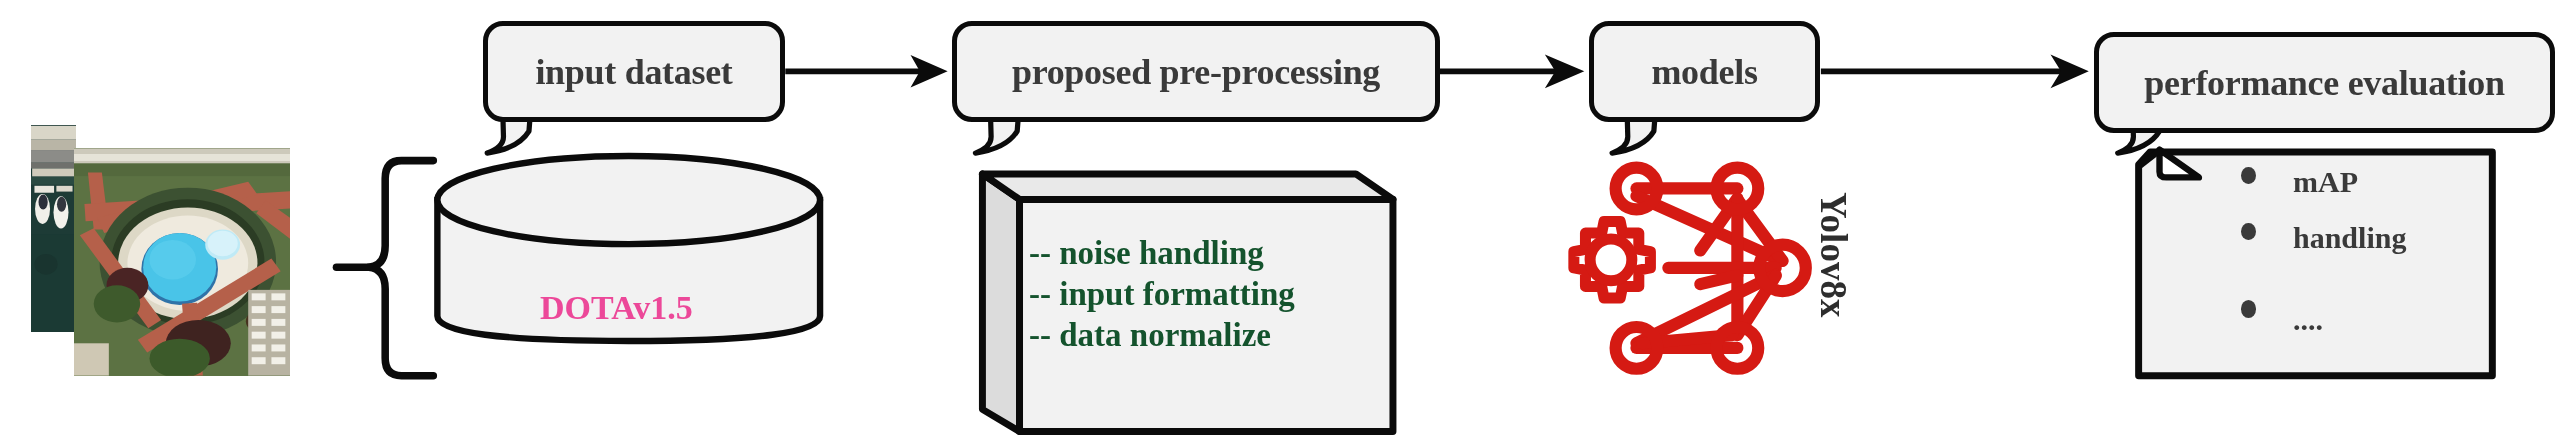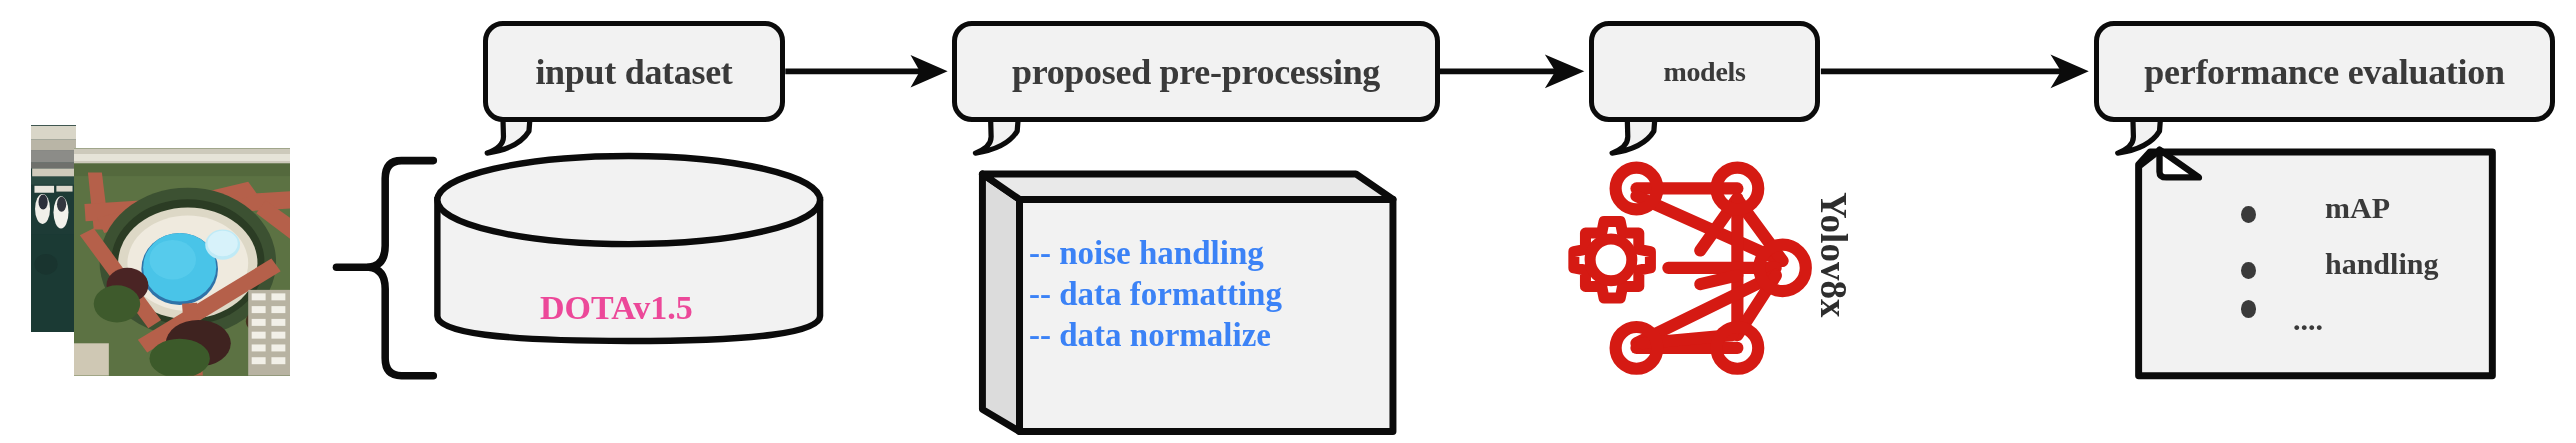--- a/index.html
+++ b/index.html
@@ -15,28 +15,28 @@
           display:flex;align-items:center;justify-content:center;
           color:#3a3a3a;font-weight:700;letter-spacing:-0.3px;
           white-space:nowrap;z-index:6;}
   .bubble span{display:block;line-height:1;}
 
   
   .cyl-label{position:absolute;color:#ec4899;font-weight:700;
              font-size:34px;letter-spacing:0px;z-index:5;white-space:nowrap;}
 
   
-  .boxlist{position:absolute;z-index:5;color:#3b82f6;font-weight:700;
+  .boxlist{position:absolute;z-index:5;color:#14532d;font-weight:700;
            font-size:33px;line-height:1.24;white-space:nowrap;}
   .boxlist div{margin:0;padding:0;}
 
   
   .notelist{position:absolute;z-index:5;color:#3a3a3a;font-weight:700;
             font-size:30px;line-height:1.0;white-space:nowrap;}
-  .notelist .row{display:flex;align-items:flex-end;height:56px;gap:32px;}
+  .notelist .row{display:flex;align-items:flex-start;height:56px;}
   .notelist .bul{width:15px;height:17.4px;border-radius:50%;
                  background:#3a3a3a;margin-right:37px;flex:none;}
   .notelist .rowdots{display:flex;align-items:flex-end;height:56px;}
   .notelist .rowdots .bul{margin-bottom:17.4px;}
 
   
   .vlabel{position:absolute;z-index:6;color:#2e2e2e;font-weight:700;
           font-size:37px;white-space:nowrap;
           transform:rotate(90deg);transform-origin:left top;}
 
@@ -216,31 +216,31 @@
   </div>
 
   <div class="cyl-label" style="left:540px;top:289px;">DOTAv1.5</div>
 
   <div class="bubble" style="left:952px;top:21px;width:488px;height:101px;font-size:36px;">
     <span>proposed pre-processing</span>
   </div>
 
   <div class="boxlist" style="left:1029px;top:233px;">
     <div>-- noise handling</div>
-    <div>-- data formatting</div>
+    <div>-- input formatting</div>
     <div>-- data normalize</div>
   </div>
 
-  <div class="bubble" style="left:1589px;top:21px;width:231px;height:101px;font-size:28px;">
+  <div class="bubble" style="left:1589px;top:21px;width:231px;height:101px;font-size:36px;">
     <span>models</span>
   </div>
 
   <div class="vlabel" style="left:1855px;top:192px;">Yolov8x</div>
 
-  <div class="bubble" style="left:2094px;top:21px;width:461px;height:101px;font-size:36px;">
+  <div class="bubble" style="left:2094px;top:32px;width:461px;height:101px;font-size:36px;">
     <span>performance evaluation</span>
   </div>
 
   <div class="notelist" style="left:2241px;top:167px;">
     <div class="row">
       <span class="bul"></span>
       <span>mAP</span>
     </div>
     <div class="row">
       <span class="bul"></span>

